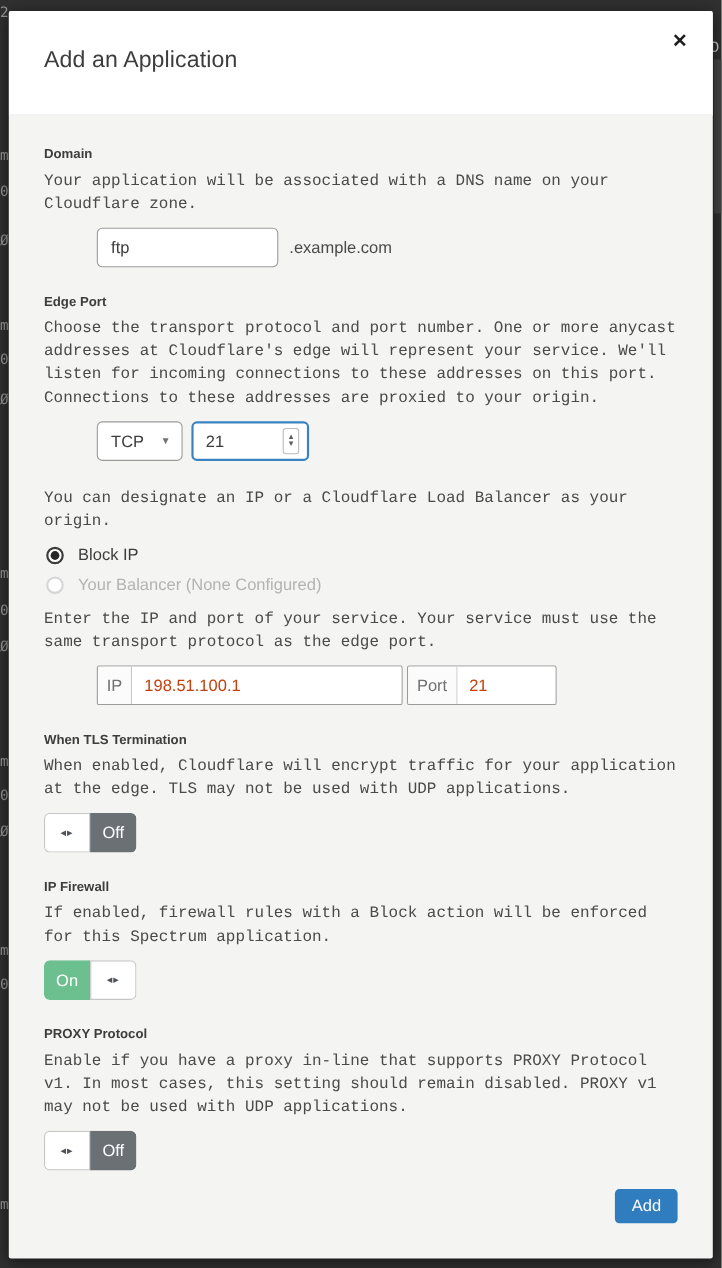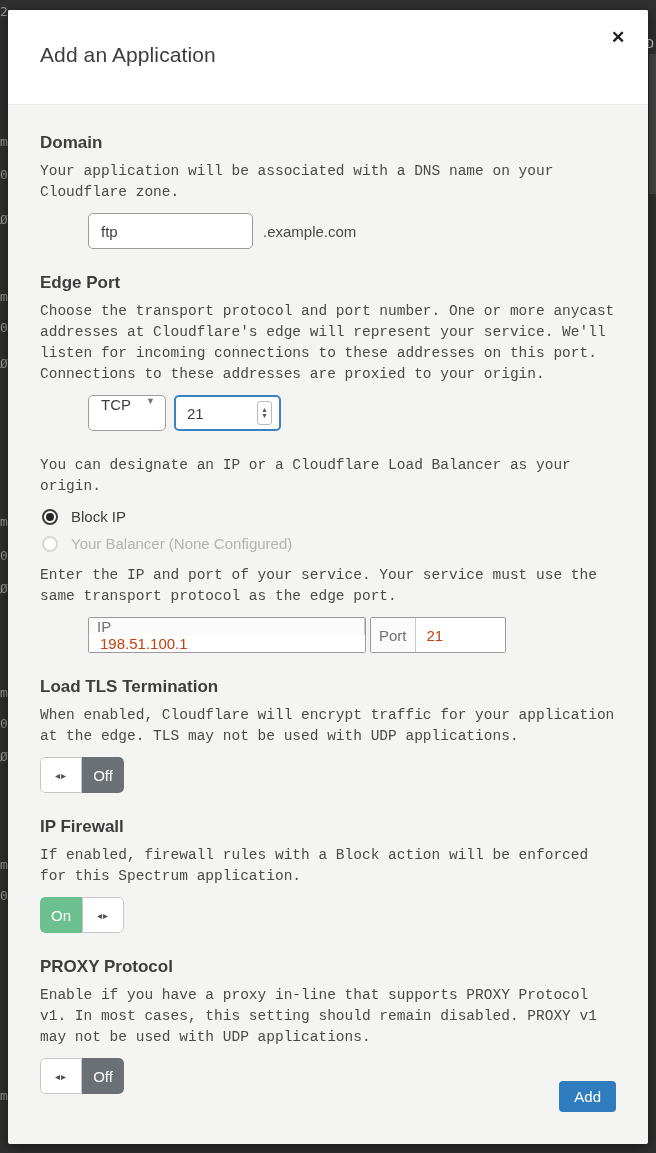--- a/index.html
+++ b/index.html
@@ -46,40 +46,40 @@
   .close-btn {
     position: absolute; top: 14px; right: 17px;
     width: 26px; height: 26px;
     display: flex; align-items: center; justify-content: center;
     font-size: 17px; font-weight: 700; color: #1d1d1d;
     cursor: pointer; background: none; border: none;
   }
   .modal-body { padding: 28px 32px 32px 32px; }
   .section { margin-bottom: 24px; }
   .section-label {
-    font-size: 17px; font-weight: 700; color: #3d3d3d; margin-bottom: 8px;
+    font-size: 12px; font-weight: 700; color: #3d3d3d; margin-bottom: 8px;
   }
   .section-desc {
     font-size: 14.5px; color: #4a4a4a; line-height: 1.45;
     max-width: 588px; margin-bottom: 10px; font-family: Liberation Mono, monospace;
   }
   .control-row { display: flex; align-items: center; padding-left: 48px; }
   
   .text-input {
     height: 36px; border: 1px solid #9b9b9b; border-radius: 5px;
     background: #fff; font-size: 15px; color: #3d3d3d;
     font-family: "Liberation Sans", sans-serif;
     padding: 0 12px; outline: none;
   }
   .domain-input { width: 165px; }
   .domain-suffix { font-size: 15px; color: #4a4a4a; margin-left: 10px; }
   
   .select-box {
     width: 78px; height: 36px; border: 1px solid #9b9b9b; border-radius: 5px;
-    background: #fff; display: flex; align-items: flex-start;
+    background: #fff; display: flex; align-items: center;
     padding: 0 10px 0 12px; cursor: pointer;
   }
   .select-box .select-value { font-size: 15px; color: #3d3d3d; flex: 1; }
   .select-box .caret { font-size: 9px; color: #6d7277; }
   
   .number-box {
     width: 107px; height: 36px; margin-left: 8px;
     border: 2px solid #3b83c0; border-radius: 5px;
     background: #fff; display: flex; align-items: center;
     padding: 0 7px 0 11px;
@@ -111,21 +111,21 @@
   }
   .prefix-group .prefix {
     background: #fbfbfb; border-right: 1px solid #c9c9c9;
     display: flex; align-items: center; padding: 0 8px;
     font-size: 15px; color: #707070;
   }
   .prefix-group input {
     border: none; outline: none; font-size: 15px; color: #c2410c;
     font-family: Liberation Sans, sans-serif; padding: 0 11px; flex: 1; min-width: 0;
   }
-  .ip-group { width: 278px; flex-direction: column; }
+  .ip-group { width: 278px; }
   .port-group { width: 136px; margin-left: 4px; }
   
   .toggle {
     display: inline-flex; width: 84px; height: 36px;
     border-radius: 5px; overflow: hidden; cursor: pointer;
     box-shadow: 0 0 0 0 transparent;
   }
   .toggle-handle {
     width: 42px; background: #fff; border: 1px solid #c6c6c6;
     display: flex; align-items: center; justify-content: center; flex: none;
@@ -230,21 +230,21 @@
           <input type="text" value="198.51.100.1" style="">
         </div>
         <div class="prefix-group port-group">
           <span class="prefix">Port</span>
           <input type="text" value="21" style="">
         </div>
       </div>
     </div>
 
     <div class="section">
-      <div class="section-label">Load TLS Termination</div>
+      <div class="section-label">When TLS Termination</div>
       <div class="section-desc">When enabled, Cloudflare will encrypt traffic for your application at the edge. TLS may not be used with UDP applications.</div>
       <div class="toggle off">
         <span class="toggle-handle">
           <span class="toggle-arrows">◂▸</span>
         </span>
         <span class="toggle-cell">Off</span>
       </div>
     </div>
 
     <div class="section">

